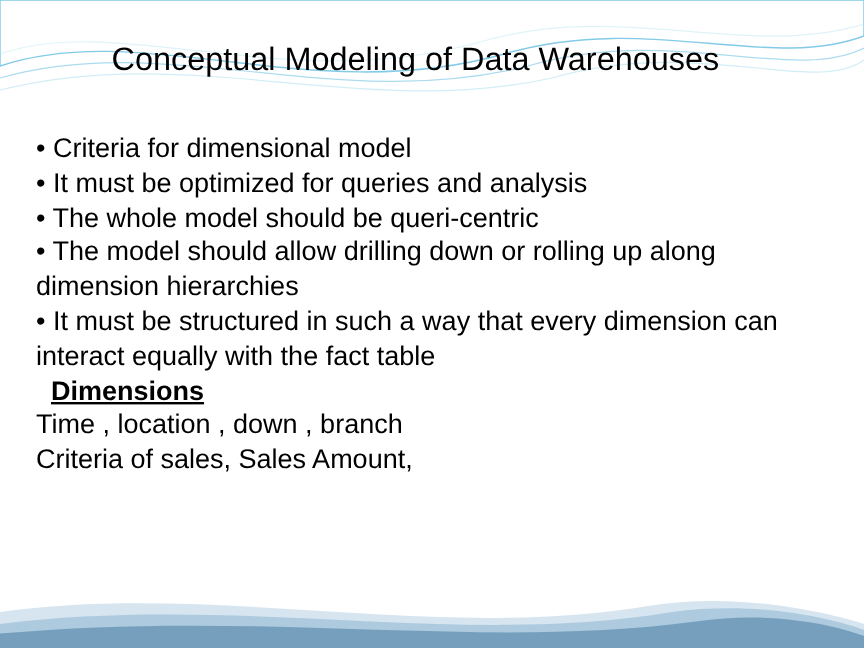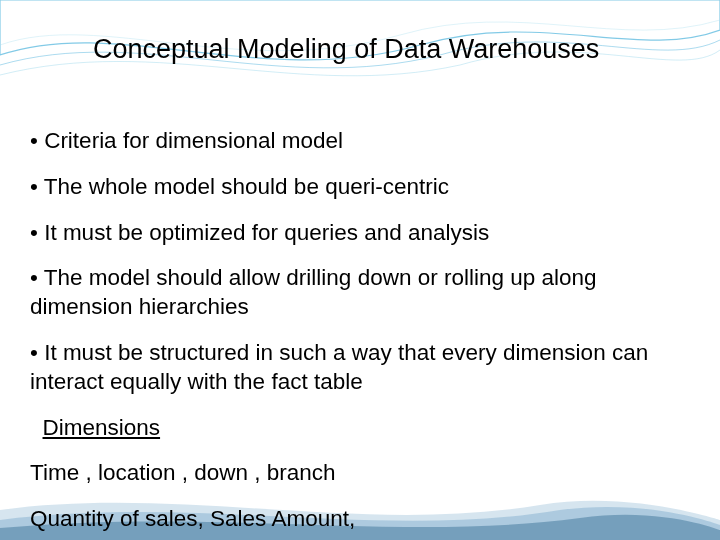--- a/index.html
+++ b/index.html
@@ -44,23 +44,23 @@
   }
   .body {
     position: absolute;
     top: 110px;
     left: 30px;
     width: 660px;
     font-size: 22.5px;
     line-height: 1.28;
     color: #000;
   }
-  .body .line { display: block; margin-top: 17px; }
+  .body .line { display: block; }
   .underline { text-decoration: underline; }
-  .bold { font-weight: normal; }
+  .bold { font-weight: bold; }
 </style>
 </head>
 <body>
 
 <div class="slide">
 
   <svg class="wave-top" viewBox="0 0 720 100" preserveAspectRatio="none">
     <path d="M0,55 C120,15 260,90 420,45 C540,10 640,60 720,30 L720,0 L0,0 Z" fill="none" stroke="#2fa6d6" stroke-width="1.2" opacity="0.6"></path>
     <path d="M0,65 C140,25 280,95 440,55 C560,20 660,70 720,40" fill="none" stroke="#2fa6d6" stroke-width="1" opacity="0.4"></path>
     <path d="M0,75 C160,35 300,100 460,65 C580,30 680,80 720,50" fill="none" stroke="#7fcbe6" stroke-width="1" opacity="0.35"></path>
@@ -70,22 +70,22 @@
   <svg class="wave-bottom" viewBox="0 0 720 60" preserveAspectRatio="none">
     <path d="M0,30 C180,5 360,55 540,25 C630,10 720,40 720,40 L720,60 L0,60 Z" fill="#1c6fa8" opacity="0.18"></path>
     <path d="M0,40 C200,15 380,60 560,30 C650,18 720,45 720,45 L720,60 L0,60 Z" fill="#1c6fa8" opacity="0.22"></path>
     <path d="M0,48 C220,28 400,62 580,38 C660,26 720,50 720,50 L720,60 L0,60 Z" fill="#0d4f7a" opacity="0.35"></path>
   </svg>
 
   <div class="title">Conceptual Modeling of Data Warehouses</div>
 
   <div class="body">
     <span class="line">• Criteria for dimensional model</span>
+    <span class="line">• It must be optimized for queries and analysis</span>
     <span class="line">• The whole model should be queri-centric</span>
-    <span class="line">• It must be optimized for queries and analysis</span>
     <span class="line">• The model should allow drilling down or rolling up along dimension hierarchies</span>
     <span class="line">• It must be structured in such a way that every dimension can interact equally with the fact table</span>
     <span class="line"><span>&nbsp;&nbsp;</span><span class="bold underline">Dimensions</span></span>
     <span class="line">Time , location , down , branch</span>
-    <span class="line">Quantity of sales, Sales Amount,</span>
+    <span class="line">Criteria of sales, Sales Amount,</span>
   </div>
 
 </div>
 
 </body></html>

